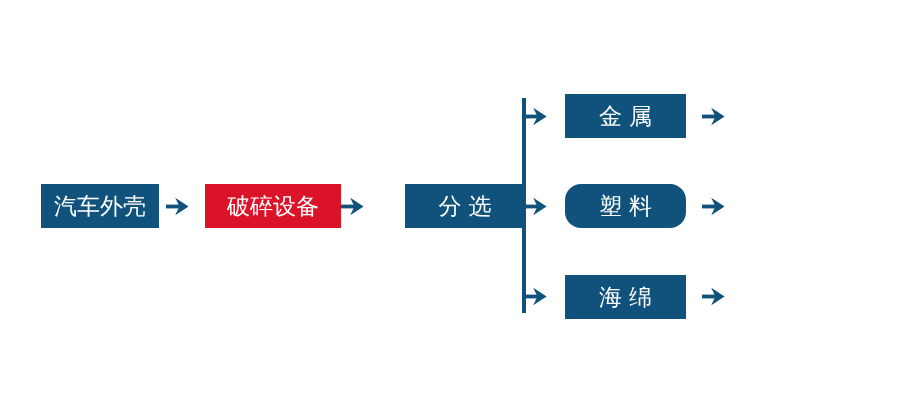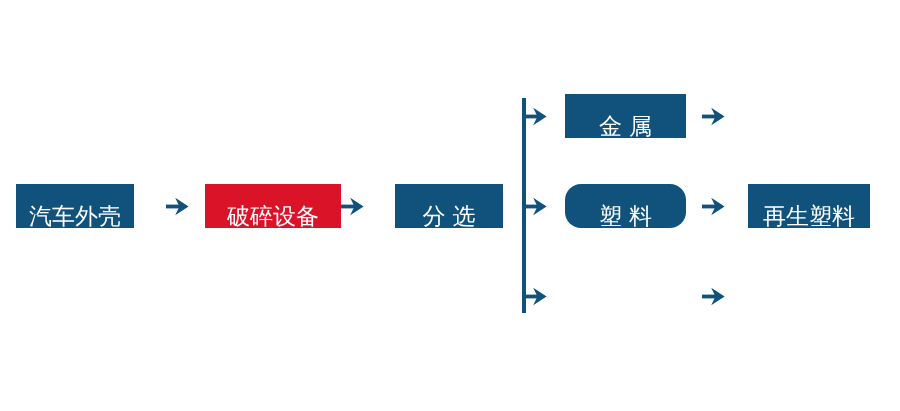--- a/index.html
+++ b/index.html
@@ -15,21 +15,21 @@
     position: relative;
     width: 900px;
     height: 411px;
     background: var(--bg);
     overflow: hidden;
   }
   .node {
     position: absolute;
     height: 44px;
     display: flex;
-    align-items: flex-end;
+    align-items: center;
     justify-content: center;
     color: var(--node-text);
     font-size: 23px;
     line-height: 1;
     background: var(--blue);
   }
   .node.red { background: var(--red); }
   .label { white-space: nowrap; }
   .label.spaced { letter-spacing: 7px; margin-right: -7px; }
   .arrow {
@@ -42,23 +42,23 @@
   .vline {
     position: absolute;
     left: 522px;
     top: 98px;
     width: 4px;
     height: 215px;
     background: var(--blue);
   }
 
   
-  .n-car      { left: 16px;  top: 184px; width: 118px; }
+  .n-car      { left: 41px;  top: 184px; width: 118px; }
   .n-crush    { left: 205px; top: 184px; width: 136px; }
-  .n-sort     { left: 395px; top: 184px; width: 108px; }
+  .n-sort     { left: 405px; top: 184px; width: 120px; }
   .a-1        { left: 166px; top: 197px; }
   .a-2        { left: 341px; top: 197px; }
 
   
   .a-b1 { left: 524px; top: 107px; }
   .a-b2 { left: 524px; top: 197px; }
   .a-b3 { left: 524px; top: 287px; }
 
   
   .n-metal    { left: 565px; top: 94px;  width: 121px; }
@@ -126,37 +126,37 @@
         <polygon class="shape" points="9.2,0.8 22.6,9.5 9.2,18.2 13.4,9.5"></polygon>
       </svg>
   </div>
 
   <div class="node n-metal">
     <span class="label spaced">金属</span>
   </div>
   <div class="node n-plastic">
     <span class="label spaced">塑料</span>
   </div>
+  <div class="node n-sponge">
+    <span class="label spaced">海绵</span>
+  </div>
 
   <div class="arrow a-m1">
     <svg viewBox="0 0 24 19">
         <rect class="shape" x="0" y="7.6" width="15" height="3.8"></rect>
         <polygon class="shape" points="9.2,0.8 22.6,9.5 9.2,18.2 13.4,9.5"></polygon>
       </svg>
   </div>
   <div class="arrow a-m2">
     <svg viewBox="0 0 24 19">
         <rect class="shape" x="0" y="7.6" width="15" height="3.8"></rect>
         <polygon class="shape" points="9.2,0.8 22.6,9.5 9.2,18.2 13.4,9.5"></polygon>
       </svg>
   </div>
   <div class="arrow a-m3">
     <svg viewBox="0 0 24 19">
         <rect class="shape" x="0" y="7.6" width="15" height="3.8"></rect>
         <polygon class="shape" points="9.2,0.8 22.6,9.5 9.2,18.2 13.4,9.5"></polygon>
       </svg>
   </div>
 
-  <div class="node n-replastic">
-    <span class="label">再生塑料</span>
-  </div>
 
 </div>
 
 </body></html>

